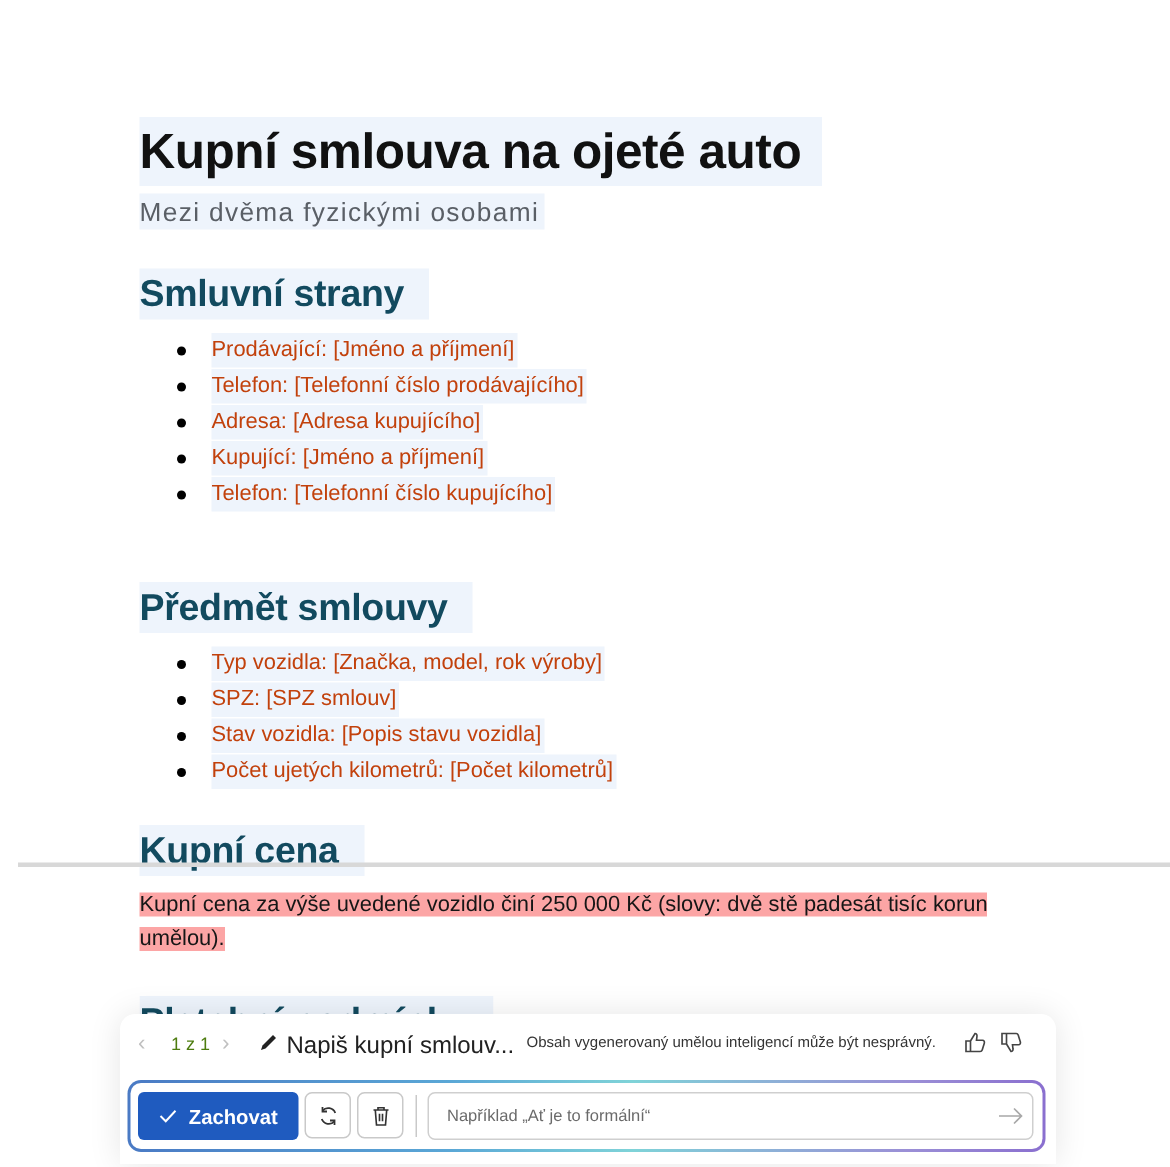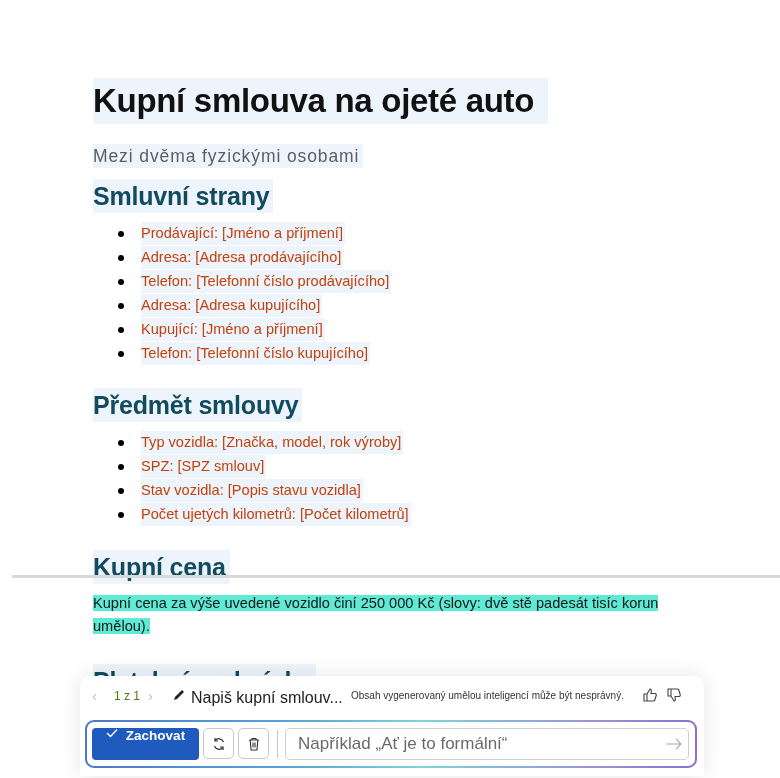--- a/index.html
+++ b/index.html
@@ -35,29 +35,29 @@
       color: #111;
       padding-right: 14px;
       margin: 0;
       letter-spacing: -0.3px;
     }
     .subtitle {
       display: inline-block;
       font-size: 17.5px; line-height: 24px;
       color: #5a5f66;
       letter-spacing: 0.9px;
-      margin-top: 18px;
+      margin-top: 3px;
       padding-right: 4px;
     }
     .h2 {
       display: inline-block;
       font-size: 25px; line-height: 34px;
       color: #124a5f;
       margin: 0;
-      padding-right: 4px;
+      padding-right: 17px;
       letter-spacing: -0.2px;
     }
     .section { position: absolute; left: 0; }
     ul.bullets {
       list-style: none;
       margin: 0; padding: 0;
     }
     ul.bullets li {
       position: relative;
       height: 24px;
@@ -68,21 +68,21 @@
     ul.bullets li .dot {
       position: absolute; left: 25px; top: 9px;
       width: 6px; height: 6px; border-radius: 50%;
       background: #000;
     }
     ul.bullets li .txt { display: inline-block; padding-right: 2px; }
     .para {
       font-size: 14.6px; line-height: 23px; color: #161616;
       width: 600px;
     }
-    .para span { background: #5eead4; }
+    .para span { background: #fca5a5; }
 
     
     .aibar {
       position: absolute; left: 68px; top: 676px;
       width: 624px; height: 100px;
       background: #ffffff;
       border-radius: 10px 10px 0 0;
       box-shadow: 0 0 22px rgba(0,0,0,0.10);
     }
     .aibar-top {
@@ -112,41 +112,41 @@
       background: #ffffff;
       border-radius: 7px;
     }
     .keep-btn {
       position: absolute; left: 5px; top: 6px;
       width: 107px; height: 32px;
       background: #1f5bbf;
       border-radius: 4px;
       color: #fff;
       font-size: 13.5px; font-weight: bold;
-      display: flex; justify-content: center; gap: 8px;
+      display: flex; align-items: center; justify-content: center; gap: 8px;
       cursor: pointer;
     }
     .icon-btn {
       position: absolute; top: 6px;
       width: 31px; height: 31px;
       border: 1px solid #c9c9c9;
       border-radius: 5px;
       background: #fff;
       display: flex; align-items: center; justify-content: center;
       box-sizing: border-box;
     }
     .regen-btn { left: 116px; }
     .delete-btn { left: 151px; }
     .sep { position: absolute; left: 190px; top: 8px; width: 1px; height: 28px; background: #c9c9c9; }
     .refine-input {
       position: absolute; left: 198px; top: 6px;
       width: 404px; height: 32px;
       border: 1px solid #cfcfcf; border-radius: 5px;
       box-sizing: border-box;
-      font-size: 17px; color: #666;
+      font-size: 11px; color: #666;
       padding: 0 12px;
       line-height: 30px;
       font-family: "Liberation Sans", "DejaVu Sans", sans-serif;
       background: #fff;
       outline: none;
     }
     .refine-input::placeholder { color: #6a6a6a; }
     .send-icon { position: absolute; left: 578px; top: 15px; width: 18px; height: 14px; }
   </style>
 </head>
@@ -160,21 +160,20 @@
       <h1 class="title hl">Kupní smlouva na ojeté auto</h1>
     </div>
     <div style="position:absolute; left:0; top:48px;">
       <div class="subtitle hl">Mezi dvěma fyzickými osobami</div>
     </div>
 
     <div class="section" style="top:101px;">
       <h2 class="h2 hl">Smluvní strany</h2>
       <ul class="bullets" style="margin-top:9px;">
         <li><span class="dot"></span><span class="txt hl">Prodávající: [Jméno a příjmení]</span></li>
-        <li><span class="dot"></span><span class="txt hl">Adresa: [Adresa prodávajícího]</span></li>
         <li><span class="dot"></span><span class="txt hl">Telefon: [Telefonní číslo prodávajícího]</span></li>
         <li><span class="dot"></span><span class="txt hl">Adresa: [Adresa kupujícího]</span></li>
         <li><span class="dot"></span><span class="txt hl">Kupující: [Jméno a příjmení]</span></li>
         <li><span class="dot"></span><span class="txt hl">Telefon: [Telefonní číslo kupujícího]</span></li>
       </ul>
     </div>
 
     <div class="section" style="top:310px;">
       <h2 class="h2 hl">Předmět smlouvy</h2>
       <ul class="bullets" style="margin-top:9px;">

